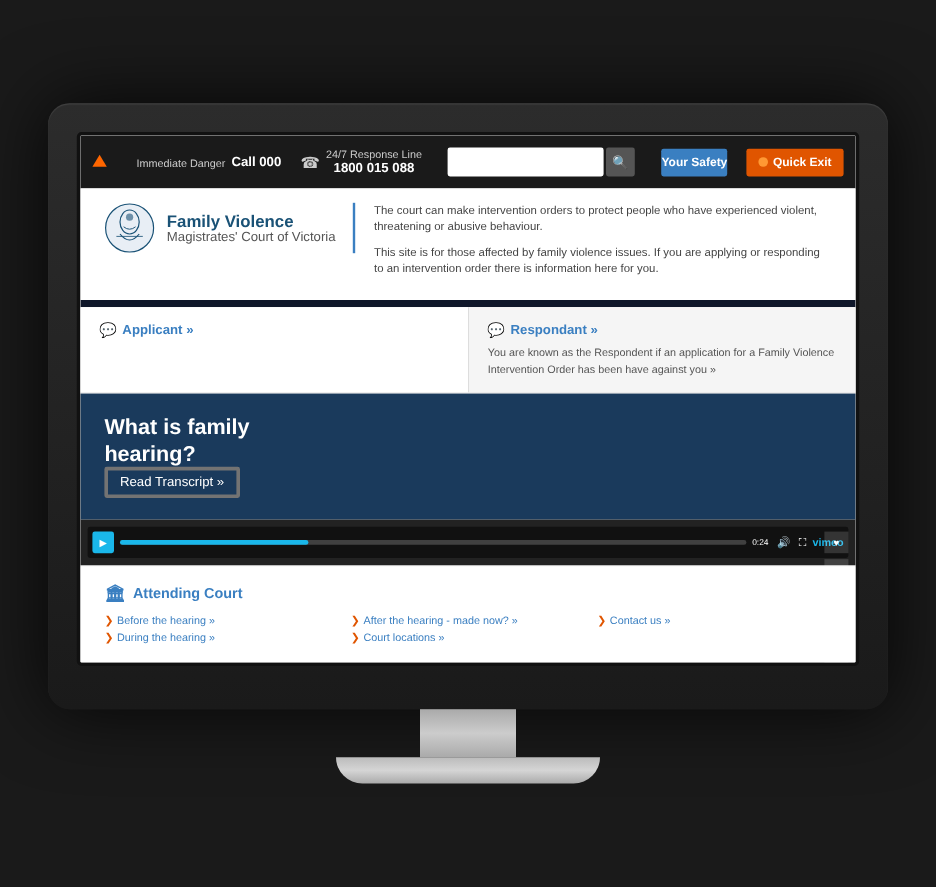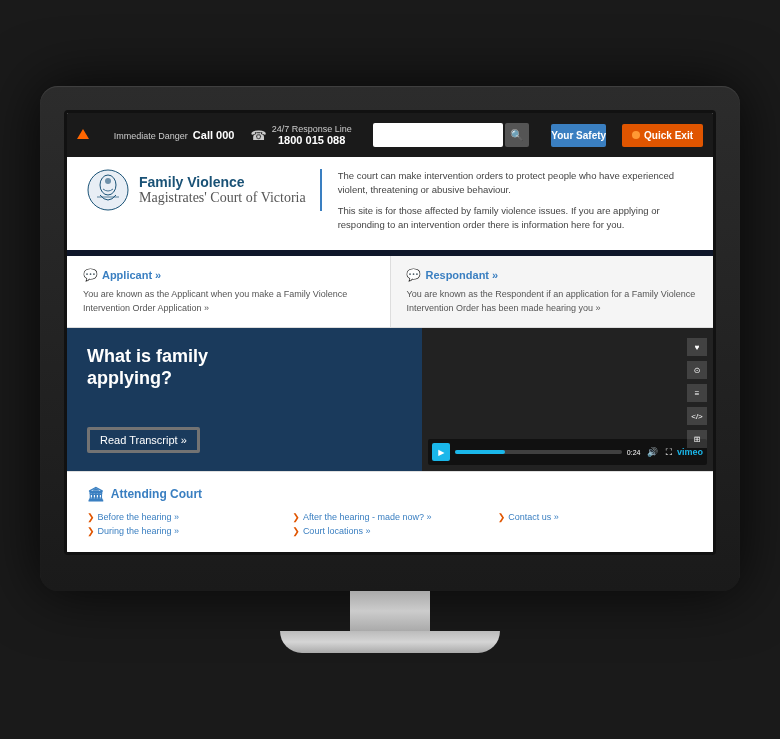--- a/index.html
+++ b/index.html
@@ -188,23 +188,22 @@
       flex-direction: column;
     }
 
     .site-title .main-title {
       font-size: 14px;
       font-weight: bold;
       color: #1a5276;
     }
 
     .site-title .sub-title {
-      font-size: 14px;
+      font-size: 11px;
       color: #555;
-      font-family: Liberation Serif, serif;
     }
 
     .header-description {
       flex: 1;
       font-size: 9.5px;
       color: #444;
       line-height: 1.5;
       padding-left: 4px;
     }
 
@@ -246,20 +245,21 @@
     .card-text {
       font-size: 9px;
       color: #555;
       line-height: 1.5;
     }
 
     
     .video-section {
       display: flex;
       height: 143px;
+      flex-direction: column;
     }
 
     .video-left {
       background: #1a3a5c;
       flex: 0 0 55%;
       padding: 18px 20px;
       display: flex;
       flex-direction: column;
       justify-content: space-between;
     }
@@ -469,36 +469,35 @@
           <p>This site is for those affected by family violence issues. If you are applying or responding to an intervention order there is information here for you.</p>
         </div>
       </div>
 
       <div class="cards-row">
         <div class="card">
           <div class="card-title">
             <span class="comment-icon">💬</span>
             <span>Applicant »</span>
           </div>
-          <div class="card-text">You are known as the Applicant when you make a Family Violence Intervention Order Application »</div>
         </div>
         <div class="card">
           <div class="card-title">
             <span class="comment-icon">💬</span>
             <span>Respondant »</span>
           </div>
-          <div class="card-text">You are known as the Respondent if an application for a Family Violence Intervention Order has been made hearing you »</div>
+          <div class="card-text">You are known as the Respondent if an application for a Family Violence Intervention Order has been have against you »</div>
         </div>
       </div>
 
       <div class="video-section">
         <div class="video-left">
           <h2>
             <span>What is family</span><br>
-            <span>applying?</span>
+            <span>hearing?</span>
           </h2>
           <button class="read-transcript-btn">Read Transcript »</button>
         </div>
         <div class="video-right">
           <div class="video-sidebar-icons">
             <div class="vimeo-side-icon">♥</div>
             <div class="vimeo-side-icon">⊙</div>
             <div class="vimeo-side-icon">≡</div>
             <div class="vimeo-side-icon">&lt;/&gt;</div>
             <div class="vimeo-side-icon">⊞</div>

